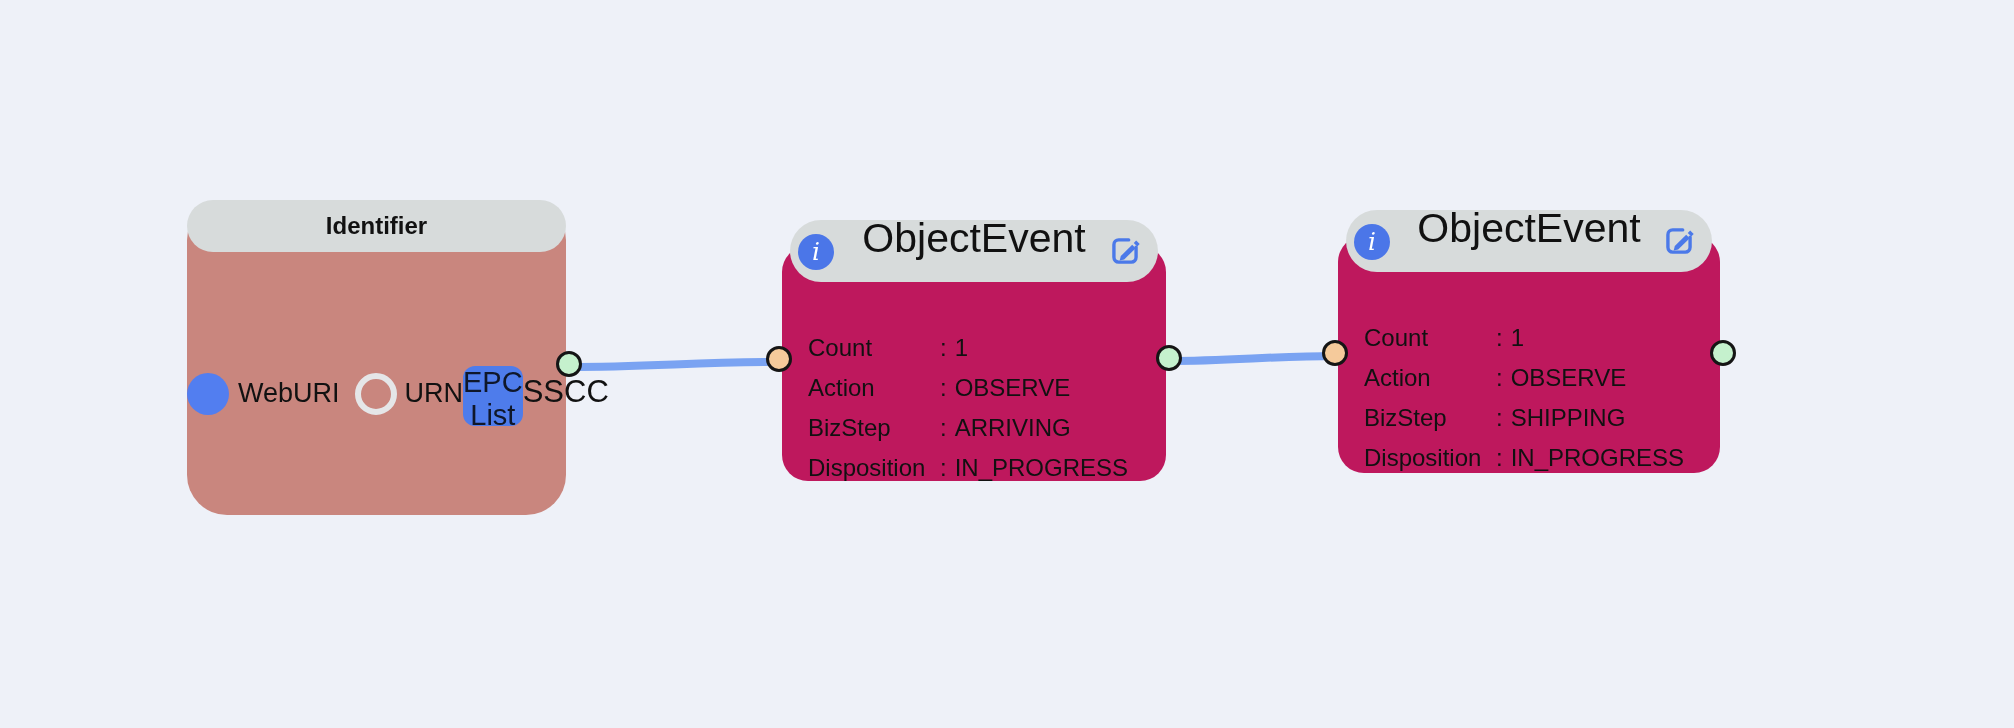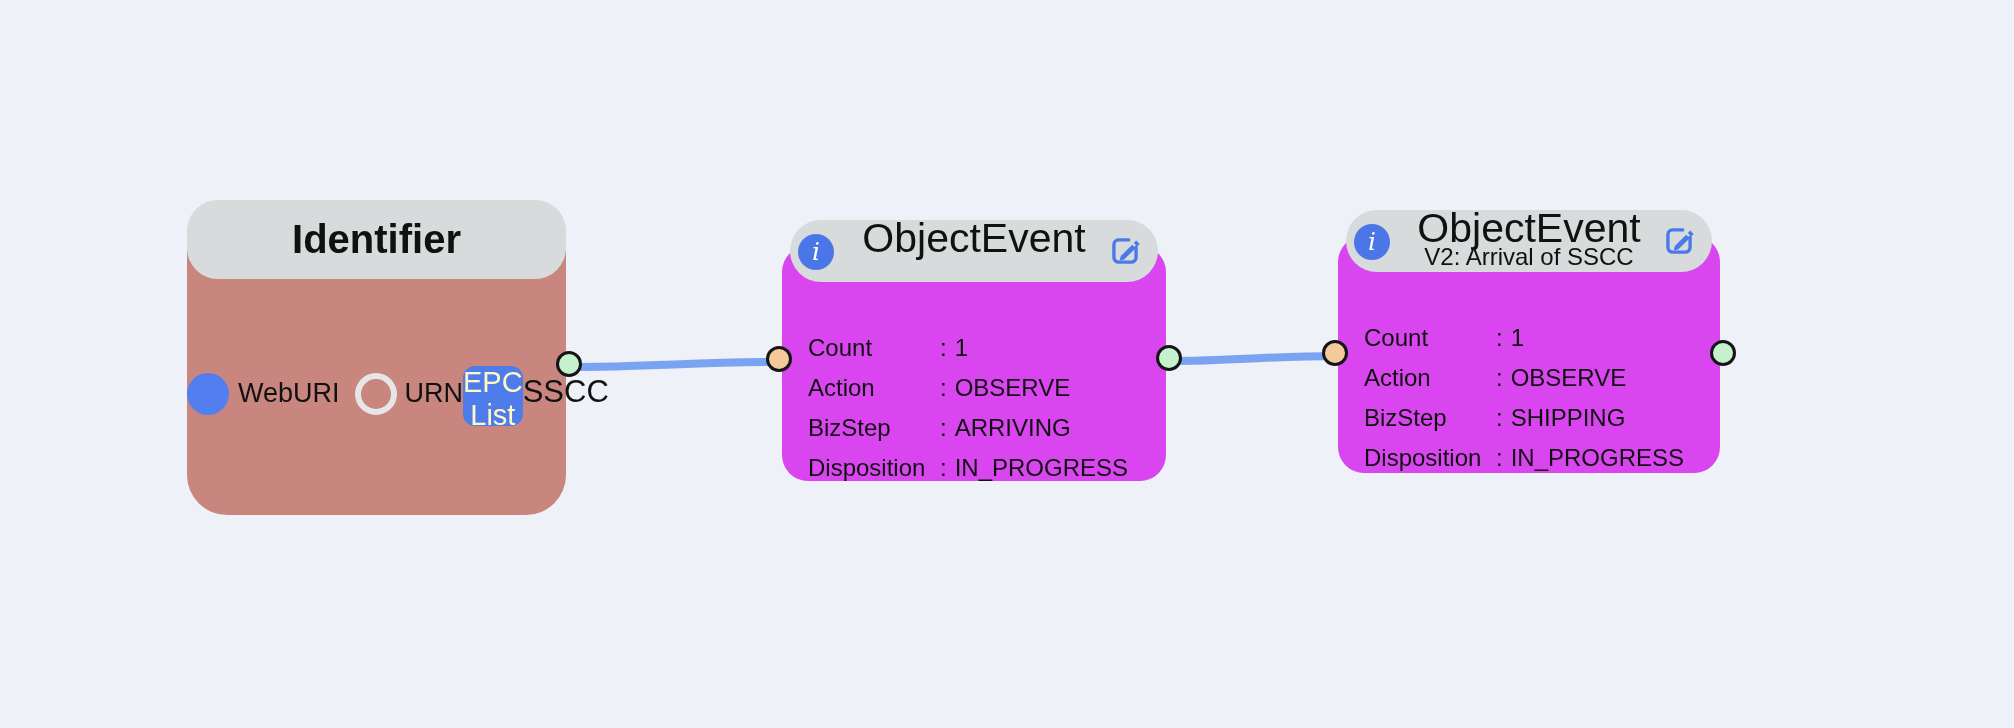--- a/index.html
+++ b/index.html
@@ -14,44 +14,44 @@
 
   .edges { position:absolute; left:0; top:0; width:2014px; height:728px; z-index:0; }
   .edge { stroke:#7aa3f2; stroke-width:8; fill:none; stroke-linecap:round; }
 
   .node { position:absolute; z-index:1; }
 
   
   .id-node { left:187px; top:200px; width:379px; height:315px; }
   .id-body { position:absolute; inset:0; background:#c9867e; border-radius:40px; }
   .id-header {
-    position:absolute; top:0; left:0; right:0; height:79px;
+    position:absolute; top:0; left:0; right:0; height:52px;
     background:#d7dbdb; border-radius:31px;
     display:flex; align-items:center; justify-content:center;
-    font-size:40px; font-weight:bold;
+    font-size:24px; font-weight:bold;
   }
   .id-content { position:absolute; inset:0; padding-top:62px; display:flex; flex-direction:row; align-items:center; }
   .radio-row { margin-top:10px; height:42px; display:flex; align-items:center; justify-content:center; }
   .radio { width:42px; height:42px; border-radius:50%; flex:0 0 auto; cursor:pointer; }
   .radio-filled { background:#527ef0; margin-right:9px; }
   .radio-ring { border:6px solid #e5e6e8; background:transparent; margin-left:15px; margin-right:8px; }
   .radio-label { font-size:27px; }
   .id-btn {
     display:block; width:197px; height:60px; border:none; border-radius:12px;
-    background:#4e7ceb; color:#fef9c3; font-size:29px;
+    background:#4e7ceb; color:#0f172a; font-size:29px;
     font-family:"Liberation Sans","DejaVu Sans",sans-serif; cursor:pointer;
   }
   .id-btn.epc { margin-top:14px; }
   .id-btn.cls { margin-top:0; height:62px; }
   .id-value { margin-top:6px; height:46px; line-height:46px; font-size:31px; text-align:center; }
 
   
   .event-node-1 { left:782px; top:220px; width:384px; height:261px; }
   .event-node-2 { left:1338px; top:210px; width:382px; height:263px; }
-  .event-body { position:absolute; top:26px; left:0; right:0; bottom:0; background:#d946ef; border-radius:26px; }
+  .event-body { position:absolute; top:26px; left:0; right:0; bottom:0; background:#be185d; border-radius:26px; }
   .event-rows { position:absolute; top:82px; left:26px; right:8px; }
   .event-row { height:40px; display:flex; align-items:center; white-space:nowrap; font-size:24px; }
   .row-label { width:132px; flex:0 0 auto; }
   .row-colon { margin-right:8px; }
   .event-header {
     position:absolute; top:0; left:8px; right:8px; height:62px;
     background:#d7dbdb; border-radius:31px; text-align:center; padding-top:2px;
   }
   .event-title { font-size:41px; font-weight:normal; line-height:32px; }
   .event-subtitle { font-size:24px; line-height:26px; }
@@ -164,21 +164,20 @@
           <span class="row-colon">:</span>
           <span class="row-value">IN_PROGRESS</span>
         </div>
       </div>
     </div>
     <div class="event-header">
       <span class="info-icon">
           <i>i</i>
         </span>
       <div class="event-title">ObjectEvent</div>
-      <div class="event-subtitle">V2: Arrival of SSCC</div>
       <span class="edit-icon">
         <svg viewBox="0 0 36 36" width="38" height="38" xmlns="http://www.w3.org/2000/svg">
           <path d="M21.5 7.5 H12 c-2.5 0-4.5 2-4.5 4.5 v12 c0 2.5 2 4.5 4.5 4.5 h12 c2.5 0 4.5-2 4.5-4.5 V14.5" fill="none" stroke="#4b79e9" stroke-width="3.2" stroke-linecap="round"></path>
           <path d="M13 27 l1-4.2 L24.8 12 l3.3 3.3 L17.2 26 Z" fill="#4b79e9"></path>
           <path d="M26.3 10.4 l2.3-2.3 3.3 3.3 -2.3 2.3 Z" fill="#4b79e9"></path>
         </svg>
       </span>
     </div>
     <span class="handle target" style="top:130px"></span>
     <span class="handle source" style="top:130px"></span>

